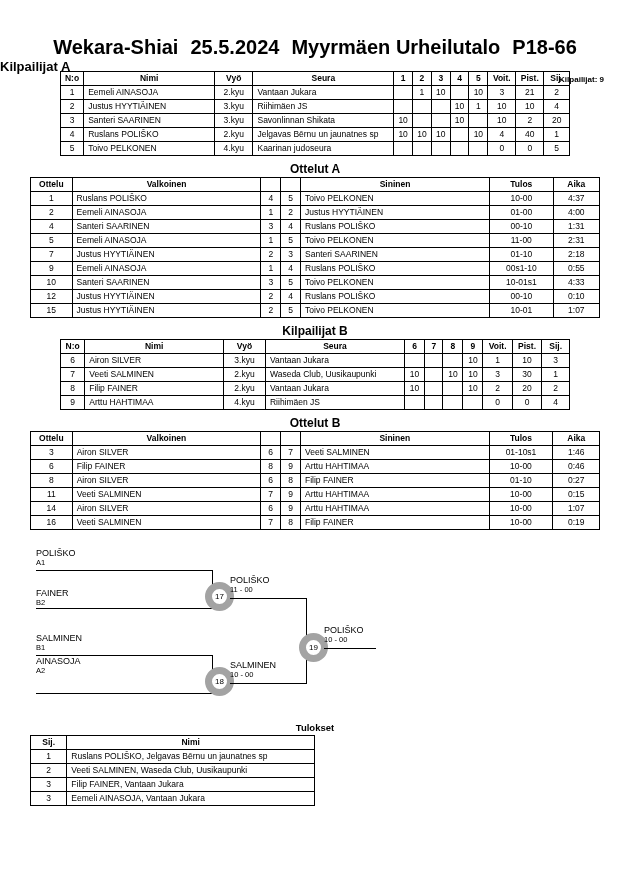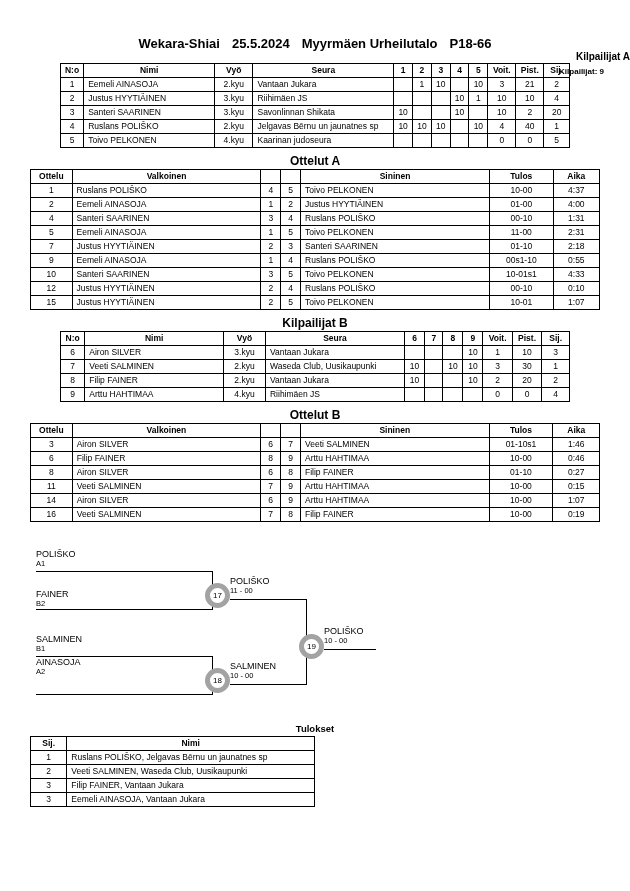--- a/index.html
+++ b/index.html
@@ -19,43 +19,42 @@
     position: relative;
     width: 630px;
     height: 891px;
     padding: 0;
   }
   .title-row {
     display: flex;
     align-items: baseline;
     justify-content: center;
     gap: 12px;
-    font-size: 13px;
+    font-size: 20px;
     font-weight: bold;
     margin: 36px 0 0 0;
     padding: 0 42px;
   }
   .title-row .t-event { letter-spacing: 0px; }
   .section-head {
     text-align: center;
     font-size: 12px;
     font-weight: bold;
     margin: 6px 0 1px 0;
   }
   .head-wrap {
     position: relative;
     height: 12px;
   }
   .head-center {
     position: absolute;
     left: 0; right: 0;
-    text-align: right;
-    font-size: 10px;
+    text-align: left;
+    font-size: 13px;
     font-weight: bold;
-    margin-left: 25px;
   }
   .head-right {
     position: absolute;
     right: 26px;
     top: 16px;
     font-size: 8px;
     font-weight: bold;
   }
   table {
     border-collapse: collapse;
@@ -103,21 +102,21 @@
   
   .res { width: 285px; }
   .res .r-sij { width: 34px; }
   .res .r-name { width: 249px; }
 
   
   .bracket {
     position: relative;
     width: 580px;
     height: 170px;
-    margin-top: 27px;
+    margin-top: 18px;
     font-size: 8.5px;
   }
   .bracket .lbl {
     position: absolute;
     white-space: nowrap;
     line-height: 10px;
   }
   .bracket .lbl .nm { font-size: 9px; }
   .bracket .lbl .sub { font-size: 7.5px; }
   .bracket .hline {
@@ -126,21 +125,21 @@
     background: #000000;
   }
   .bracket .vline {
     position: absolute;
     width: 1px;
     background: #000000;
   }
   .bracket .node {
     position: absolute;
     width: 15px; height: 15px;
-    border: 5px solid #a3a3a3;
+    border: 7px solid #a3a3a3;
     border-radius: 50%;
     background: #ffffff;
     text-align: center;
     font-size: 8px;
     line-height: 15px;
   }
   .res-head {
     text-align: center;
     font-size: 9.5px;
     font-weight: bold;

